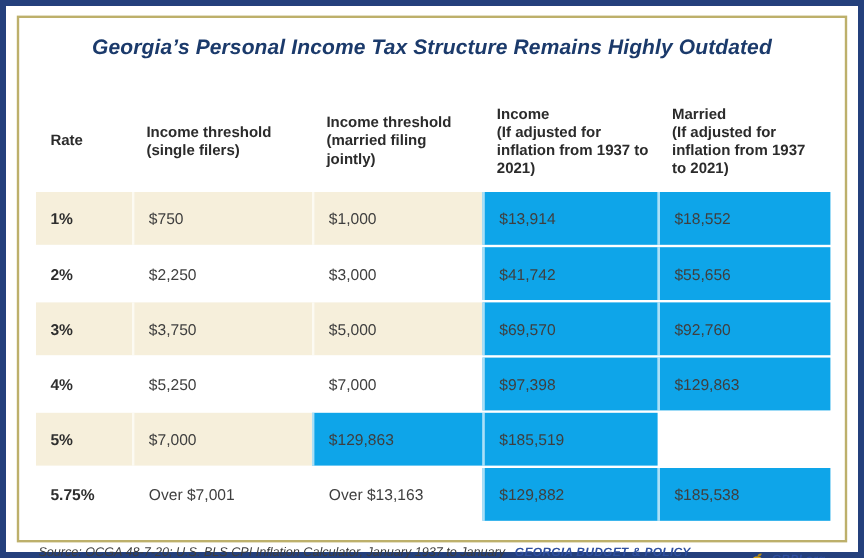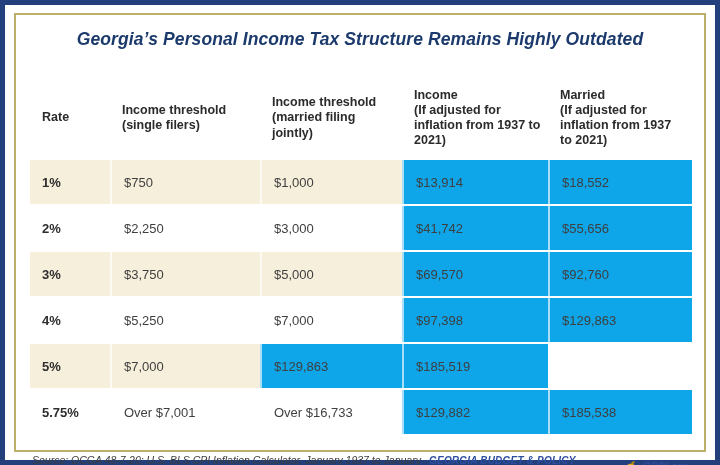--- a/index.html
+++ b/index.html
@@ -168,21 +168,21 @@
       <div class="row tr odd">
         <div class="td left rate">5%</div>
         <div class="td left">$7,000</div>
         <div class="td gray">$129,863</div>
         <div class="td gray">$185,519</div>
       </div>
 
       <div class="row tr even">
         <div class="td left rate">5.75%</div>
         <div class="td left">Over $7,001</div>
-        <div class="td left">Over $16,733</div>
+        <div class="td left">Over $13,163</div>
         <div class="td gray">$129,882</div>
         <div class="td gray">$185,538</div>
       </div>
 
     </div>
 
     <div class="footer">
       <span class="source">Source: OCGA 48-7-20; U.S. BLS CPI Inflation Calculator, January 1937 to January 2021.</span>
       <div class="brand">
         <span class="org">GEORGIA BUDGET &amp; POLICY INSTITUTE</span>

